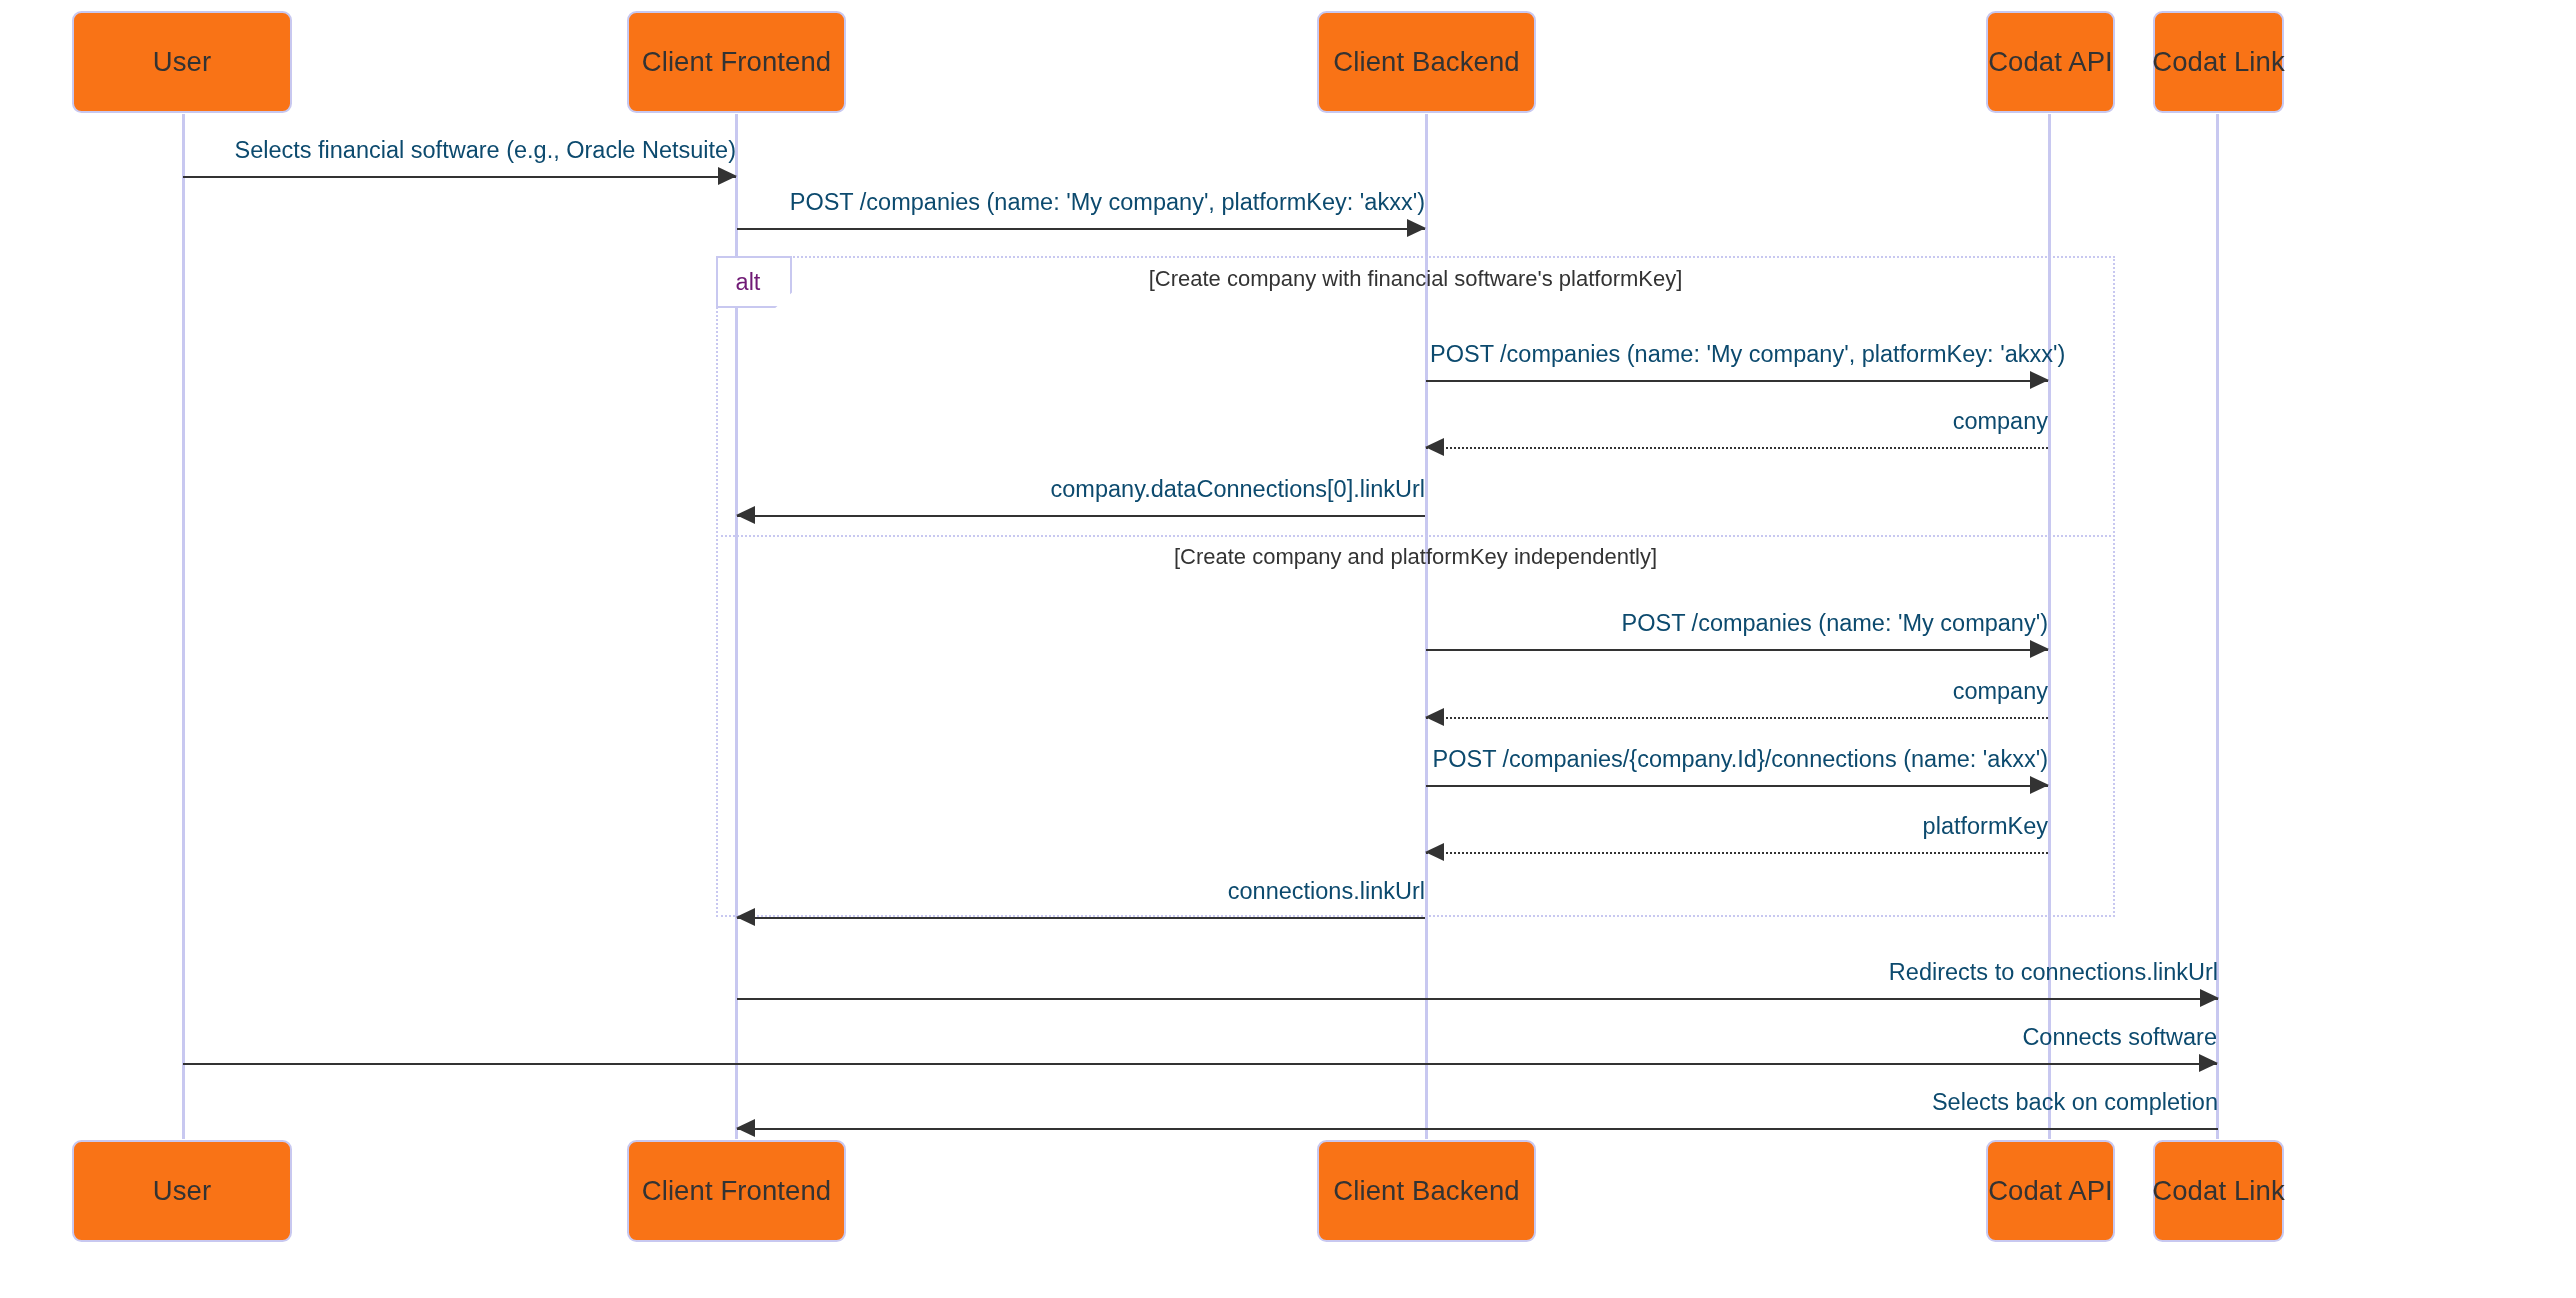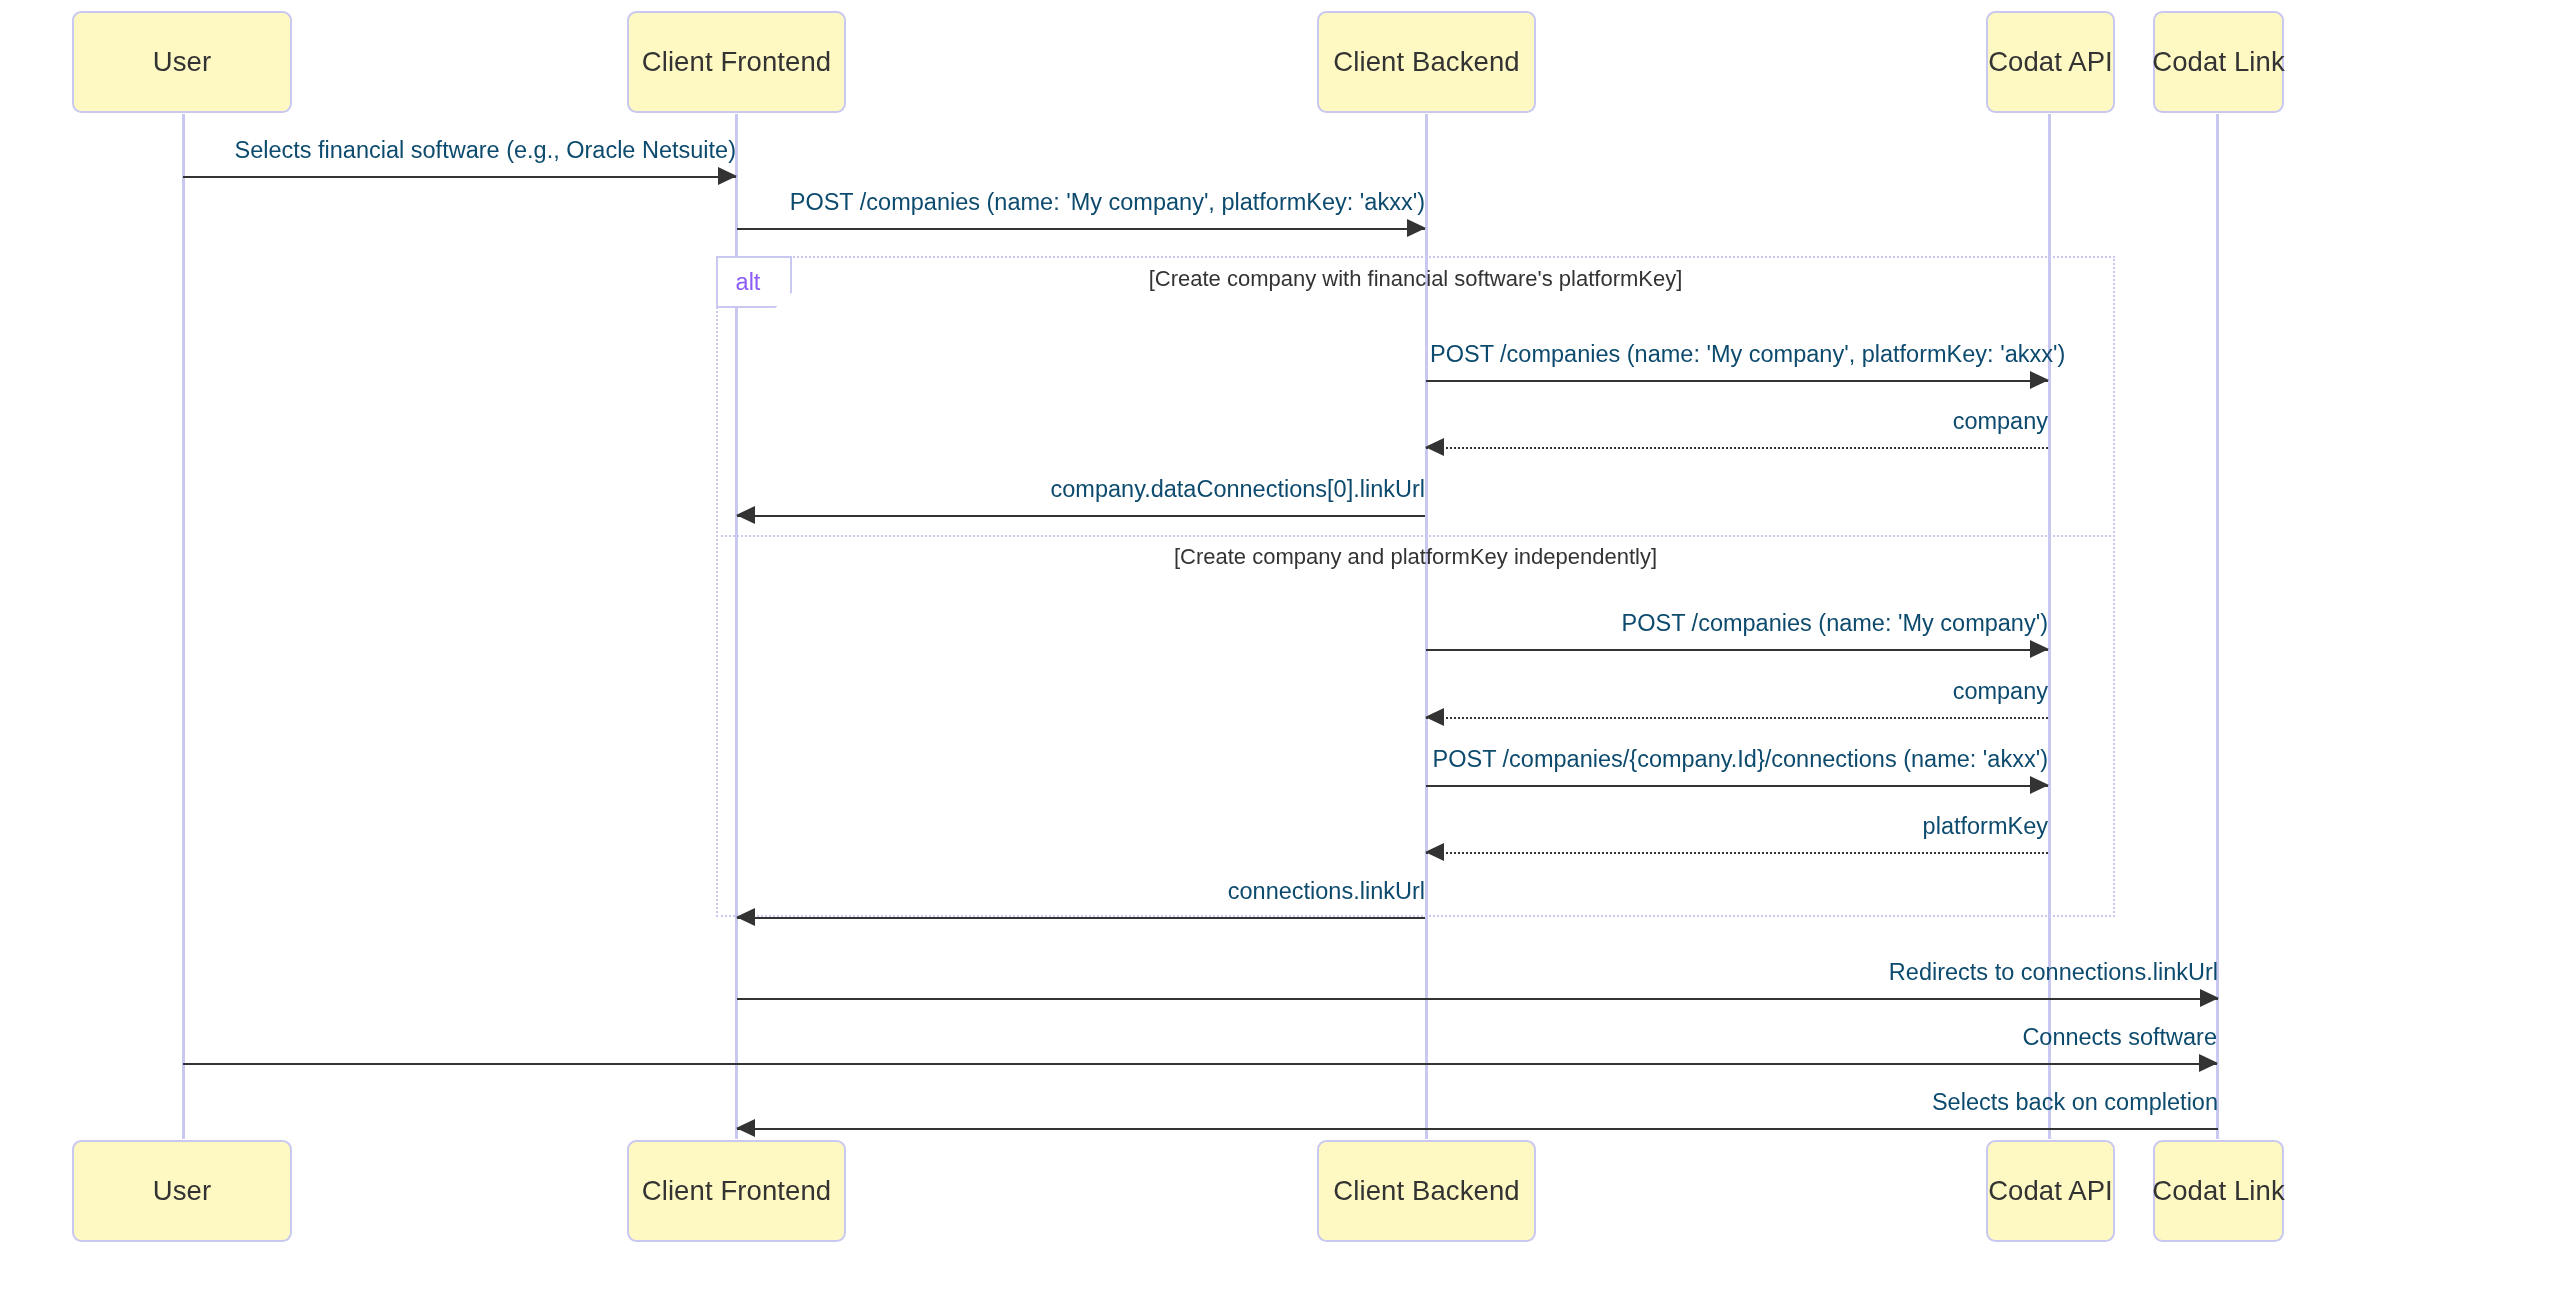--- a/index.html
+++ b/index.html
@@ -13,21 +13,21 @@
     position:relative;
     width:2576px;
     height:1299px;
     background:#ffffff;
     overflow:hidden;
   }
   
   .actor-box{
     position:absolute;
     box-sizing:border-box;
-    background:#fef9c3;
+    background:#f97316;
     border:2px solid #c8c8f0;
     border-radius:9.4px;
     display:flex;
     align-items:center;
     justify-content:center;
   }
   .actor-label{
     font-size:27.5px;
     line-height:1.1;
     color:#333333;
@@ -99,21 +99,21 @@
     background:#ffffff;
     border:2px solid #c8c8f0;
     display:flex;
     align-items:center;
     justify-content:center;
     
     clip-path:polygon(0 0, 100% 0, 100% 70%, 78% 100%, 0 100%);
   }
   .frag-tab span{
     font-size:23.5px;
-    color:#8b5cf6;
+    color:#701a75;
     padding-right:12px;
   }
   .frag-cond{
     position:absolute;
     text-align:center;
     font-size:22px;
     color:#333333;
     white-space:nowrap;
   }
 </style>

